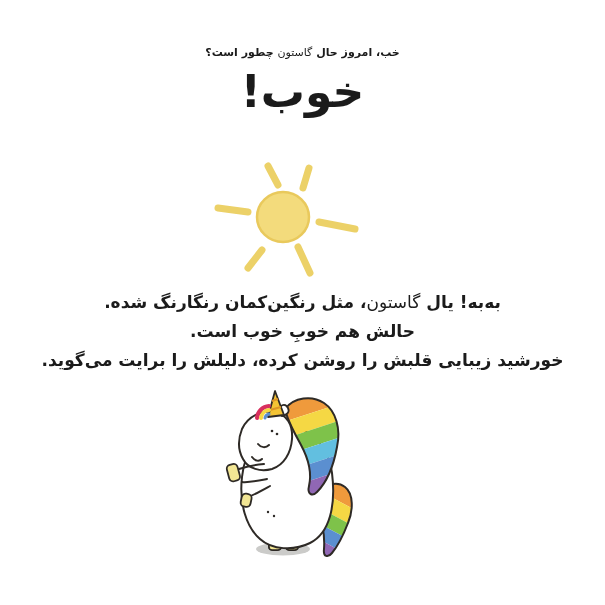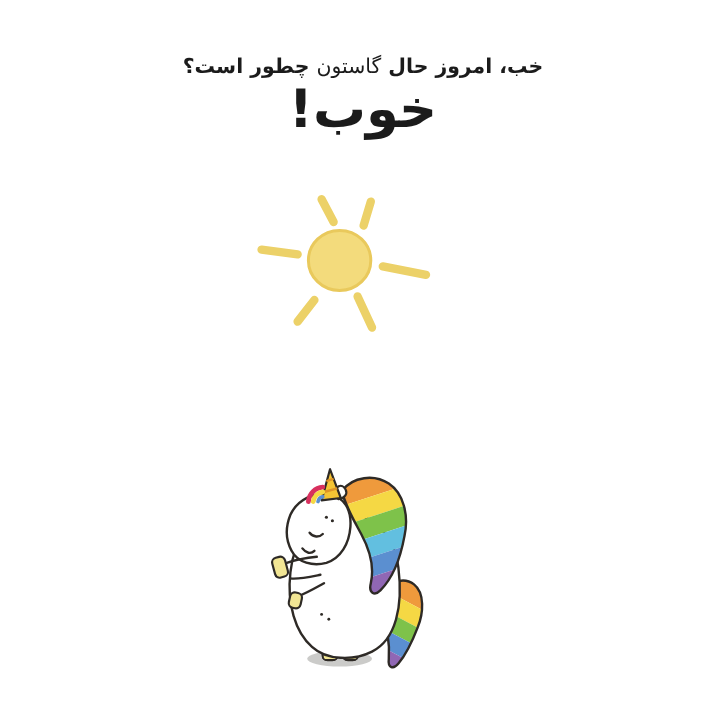--- a/index.html
+++ b/index.html
@@ -2,21 +2,21 @@
 <html lang="fa"><head>
 <meta charset="utf-8">
 <style>
   html,body{margin:0;padding:0}
   body{
     width:605px;height:605px;position:relative;overflow:hidden;
     background:#ffffff;color:#1b1b1b;
     font-family:"DejaVu Sans",sans-serif;
   }
   .txt{position:absolute;left:0;width:100%;text-align:center;direction:rtl;font-weight:700}
-  .question{top:46px;font-size:17px}
+  .question{top:46px;font-size:11px}
   .answer{top:66px;font-size:44px}
   .gaston{font-weight:400}
   .message{top:288px;font-size:17px;line-height:29px}
   .sun{position:absolute;left:212px;top:158px}
   .unicorn{position:absolute;left:190px;top:385px}
 </style>
 </head>
 <body>
 
 <div class="txt question"><span>خب، امروز حال </span><span class="gaston">گاستون</span><span> چطور است؟</span></div>
@@ -29,20 +29,23 @@
     <path d="M97,10 L91,30" stroke="#ecd168"></path>
     <path d="M6,50 L36,54" stroke="#ecd168"></path>
     <path d="M107,64 L143,71" stroke="#ecd168"></path>
     <path d="M50,92 L36,110" stroke="#ecd168"></path>
     <path d="M86,89 L98,115" stroke="#ecd168"></path>
   </g>
   <ellipse cx="71" cy="59" rx="26" ry="25" stroke-width="2.5" stroke="#e9c95c" fill="#f3db7c"></ellipse>
 </svg>
 
 <div class="txt message">
+  <div><span>به‌به! یال </span><span class="gaston">گاستون</span><span>، مثل رنگین‌کمان رنگارنگ شده.</span></div>
+  <div>حالش هم خوبِ خوب است.</div>
+  <div>خورشید زیبایی قلبش را روشن کرده، دلیلش را برایت می‌گوید.</div>
 </div>
 
 <svg class="unicorn" width="230" height="220" viewBox="0 0 230 220">
   <defs>
     <clipPath id="maneClip">
       <path d="M95,24 C104,12 122,10 134,18 C146,26 151,44 147,62 C143,84 135,99 127,107 C122,112 117,109 119,101 C122,88 118,73 111,60 C104,47 97,35 95,24 Z"></path>
     </clipPath>
     <clipPath id="tailClip">
       <path d="M126,114 C131,100 146,95 155,102 C164,109 163,126 158,138 C153,151 147,162 142,168 C138,173 133,172 134,164 C135,150 132,137 128,128 C125,121 124,118 126,114 Z"></path>
     </clipPath>

